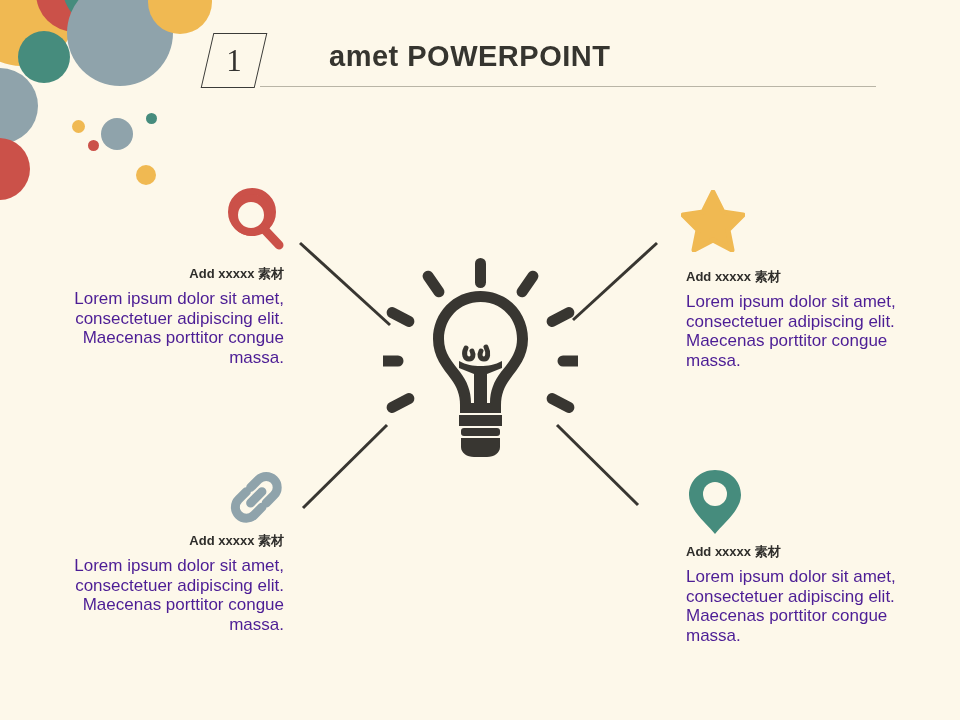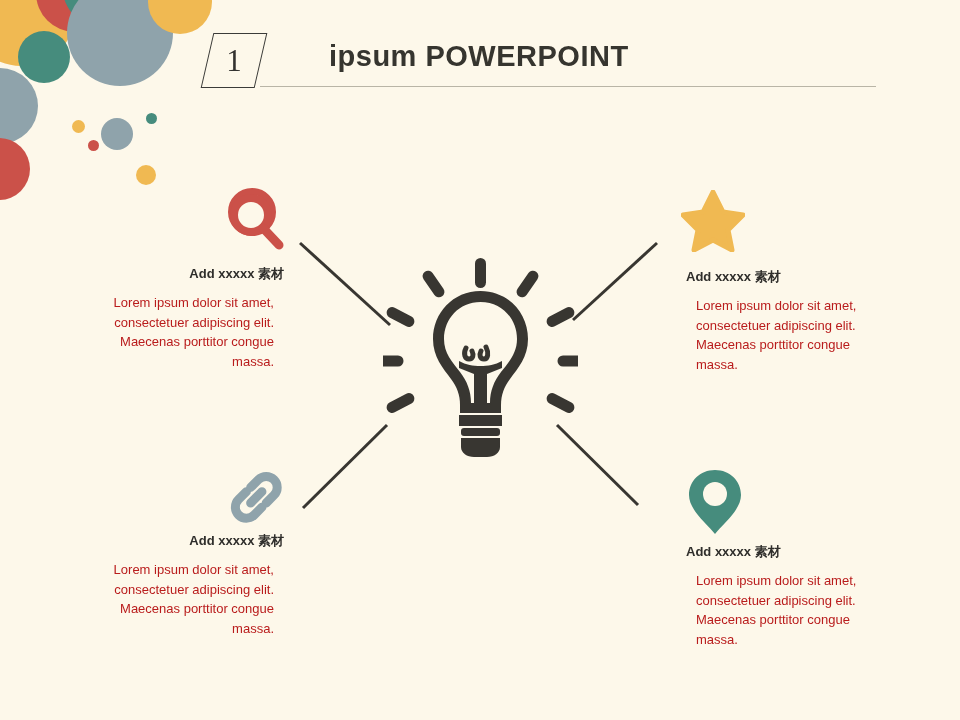--- a/index.html
+++ b/index.html
@@ -97,24 +97,24 @@
     width: 212px;
   }
   .block .heading {
     font-size: 13px;
     font-weight: bold;
     color: #2f2e2b;
     margin: 0 0 6px 0;
     white-space: nowrap;
   }
   .block .body {
-    font-size: 13px;
+    font-size: 17px;
     line-height: 19.5px;
-    color: #b91c1c;
-    margin: 10px;
+    color: #4c1d95;
+    margin: 0;
   }
   .block.align-right { text-align: right; }
   .block.align-left  { text-align: left; }
 
   .block-tl { left: 72px;  top: 265px; }
   .block-tr { left: 686px; top: 268px; }
   .block-bl { left: 72px;  top: 532px; }
   .block-br { left: 686px; top: 543px; }
 
   
@@ -145,21 +145,21 @@
       <div class="circle" style="background: rgb(240, 185, 82); width: 13px; height: 13px; left: 72px; top: 120px;"></div>
       <div class="circle" style="background: rgb(203, 81, 73); width: 11px; height: 11px; left: 88px; top: 140px;"></div>
       <div class="circle" style="background: rgb(70, 140, 125); width: 11px; height: 11px; left: 146px; top: 113px;"></div>
       <div class="circle" style="background: rgb(240, 185, 82); width: 20px; height: 20px; left: 136px; top: 165px;"></div>
       <div class="ring" style="border: 7px solid rgb(203, 81, 73); width: 34px; height: 34px; left: 228px; top: 188px;"></div>
     </div>
 
   <div class="header">
     <div class="badge"></div>
     <div class="badge-num">1</div>
-    <div class="title-text">ipsum POWERPOINT</div>
+    <div class="title-text">amet POWERPOINT</div>
     <div class="title-rule"></div>
   </div>
 
   <svg class="connectors" viewBox="0 0 960 720" id="connSvg">
       <line x1="300" y1="243" x2="390" y2="325" stroke="#383631" stroke-width="3"></line>
       <line x1="657" y1="243" x2="573" y2="320" stroke="#383631" stroke-width="3"></line>
       <line x1="303" y1="508" x2="387" y2="425" stroke="#383631" stroke-width="3"></line>
       <line x1="638" y1="505" x2="557" y2="425" stroke="#383631" stroke-width="3"></line>
     </svg>
 

